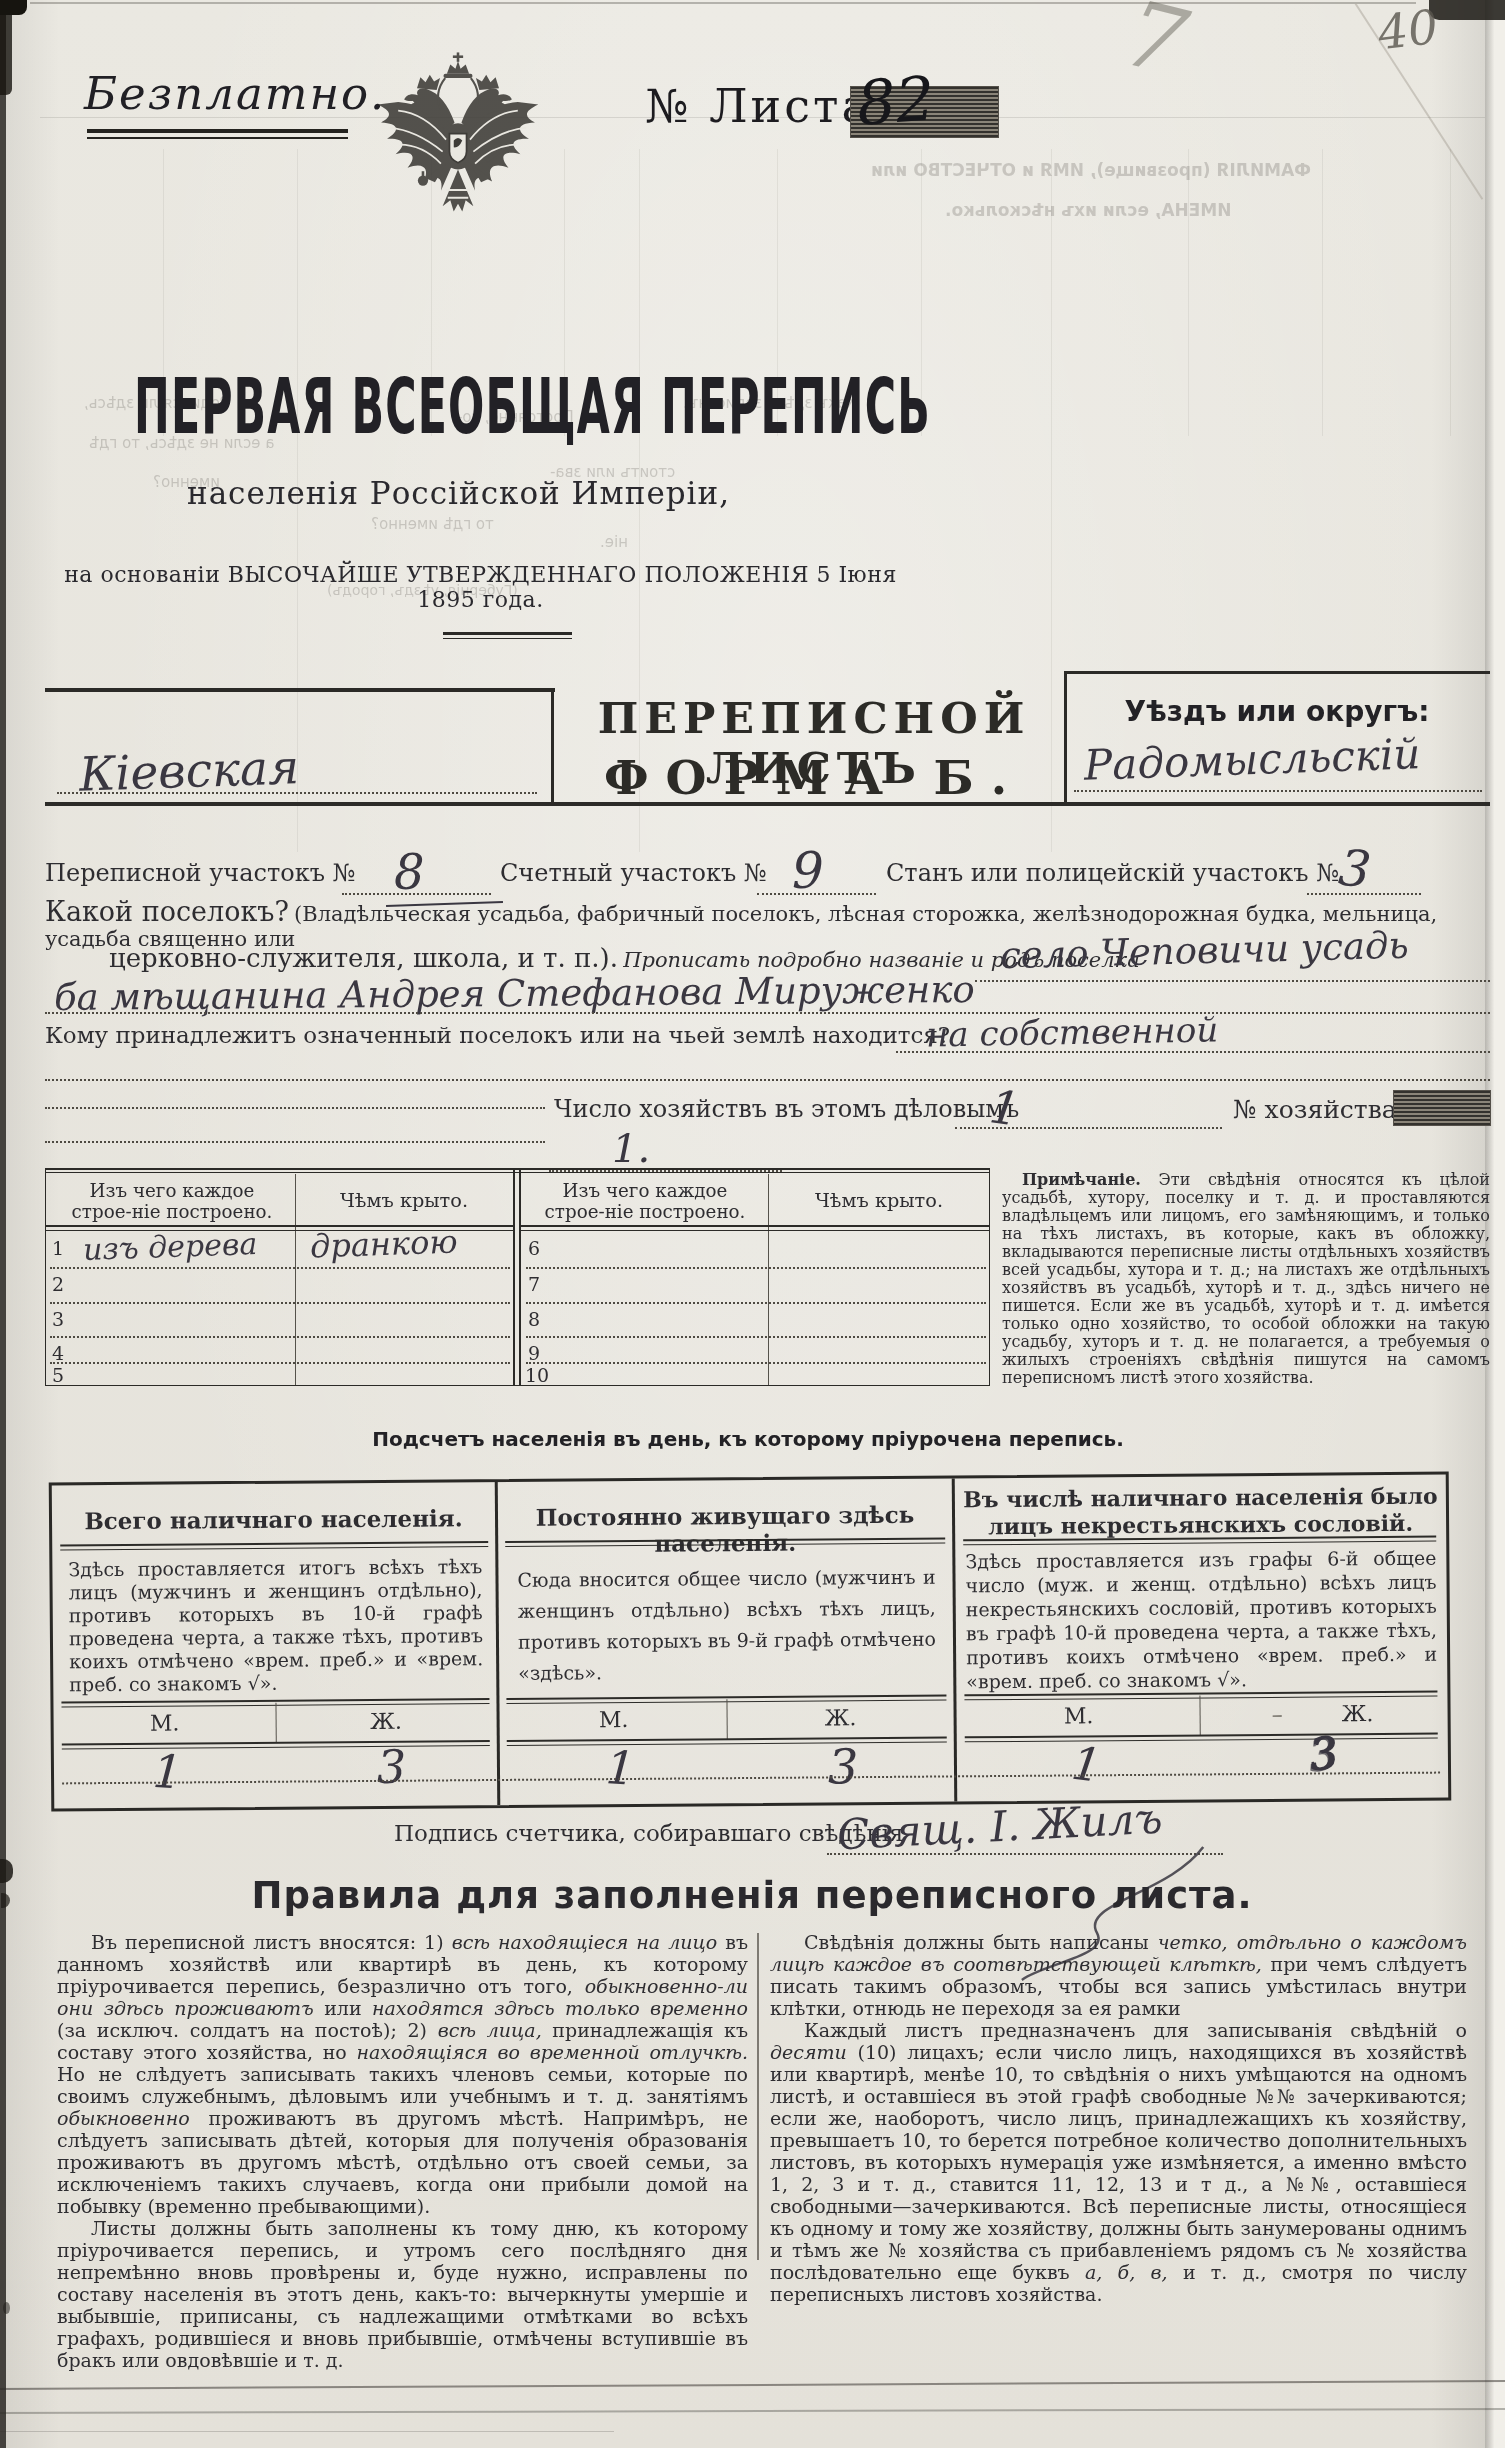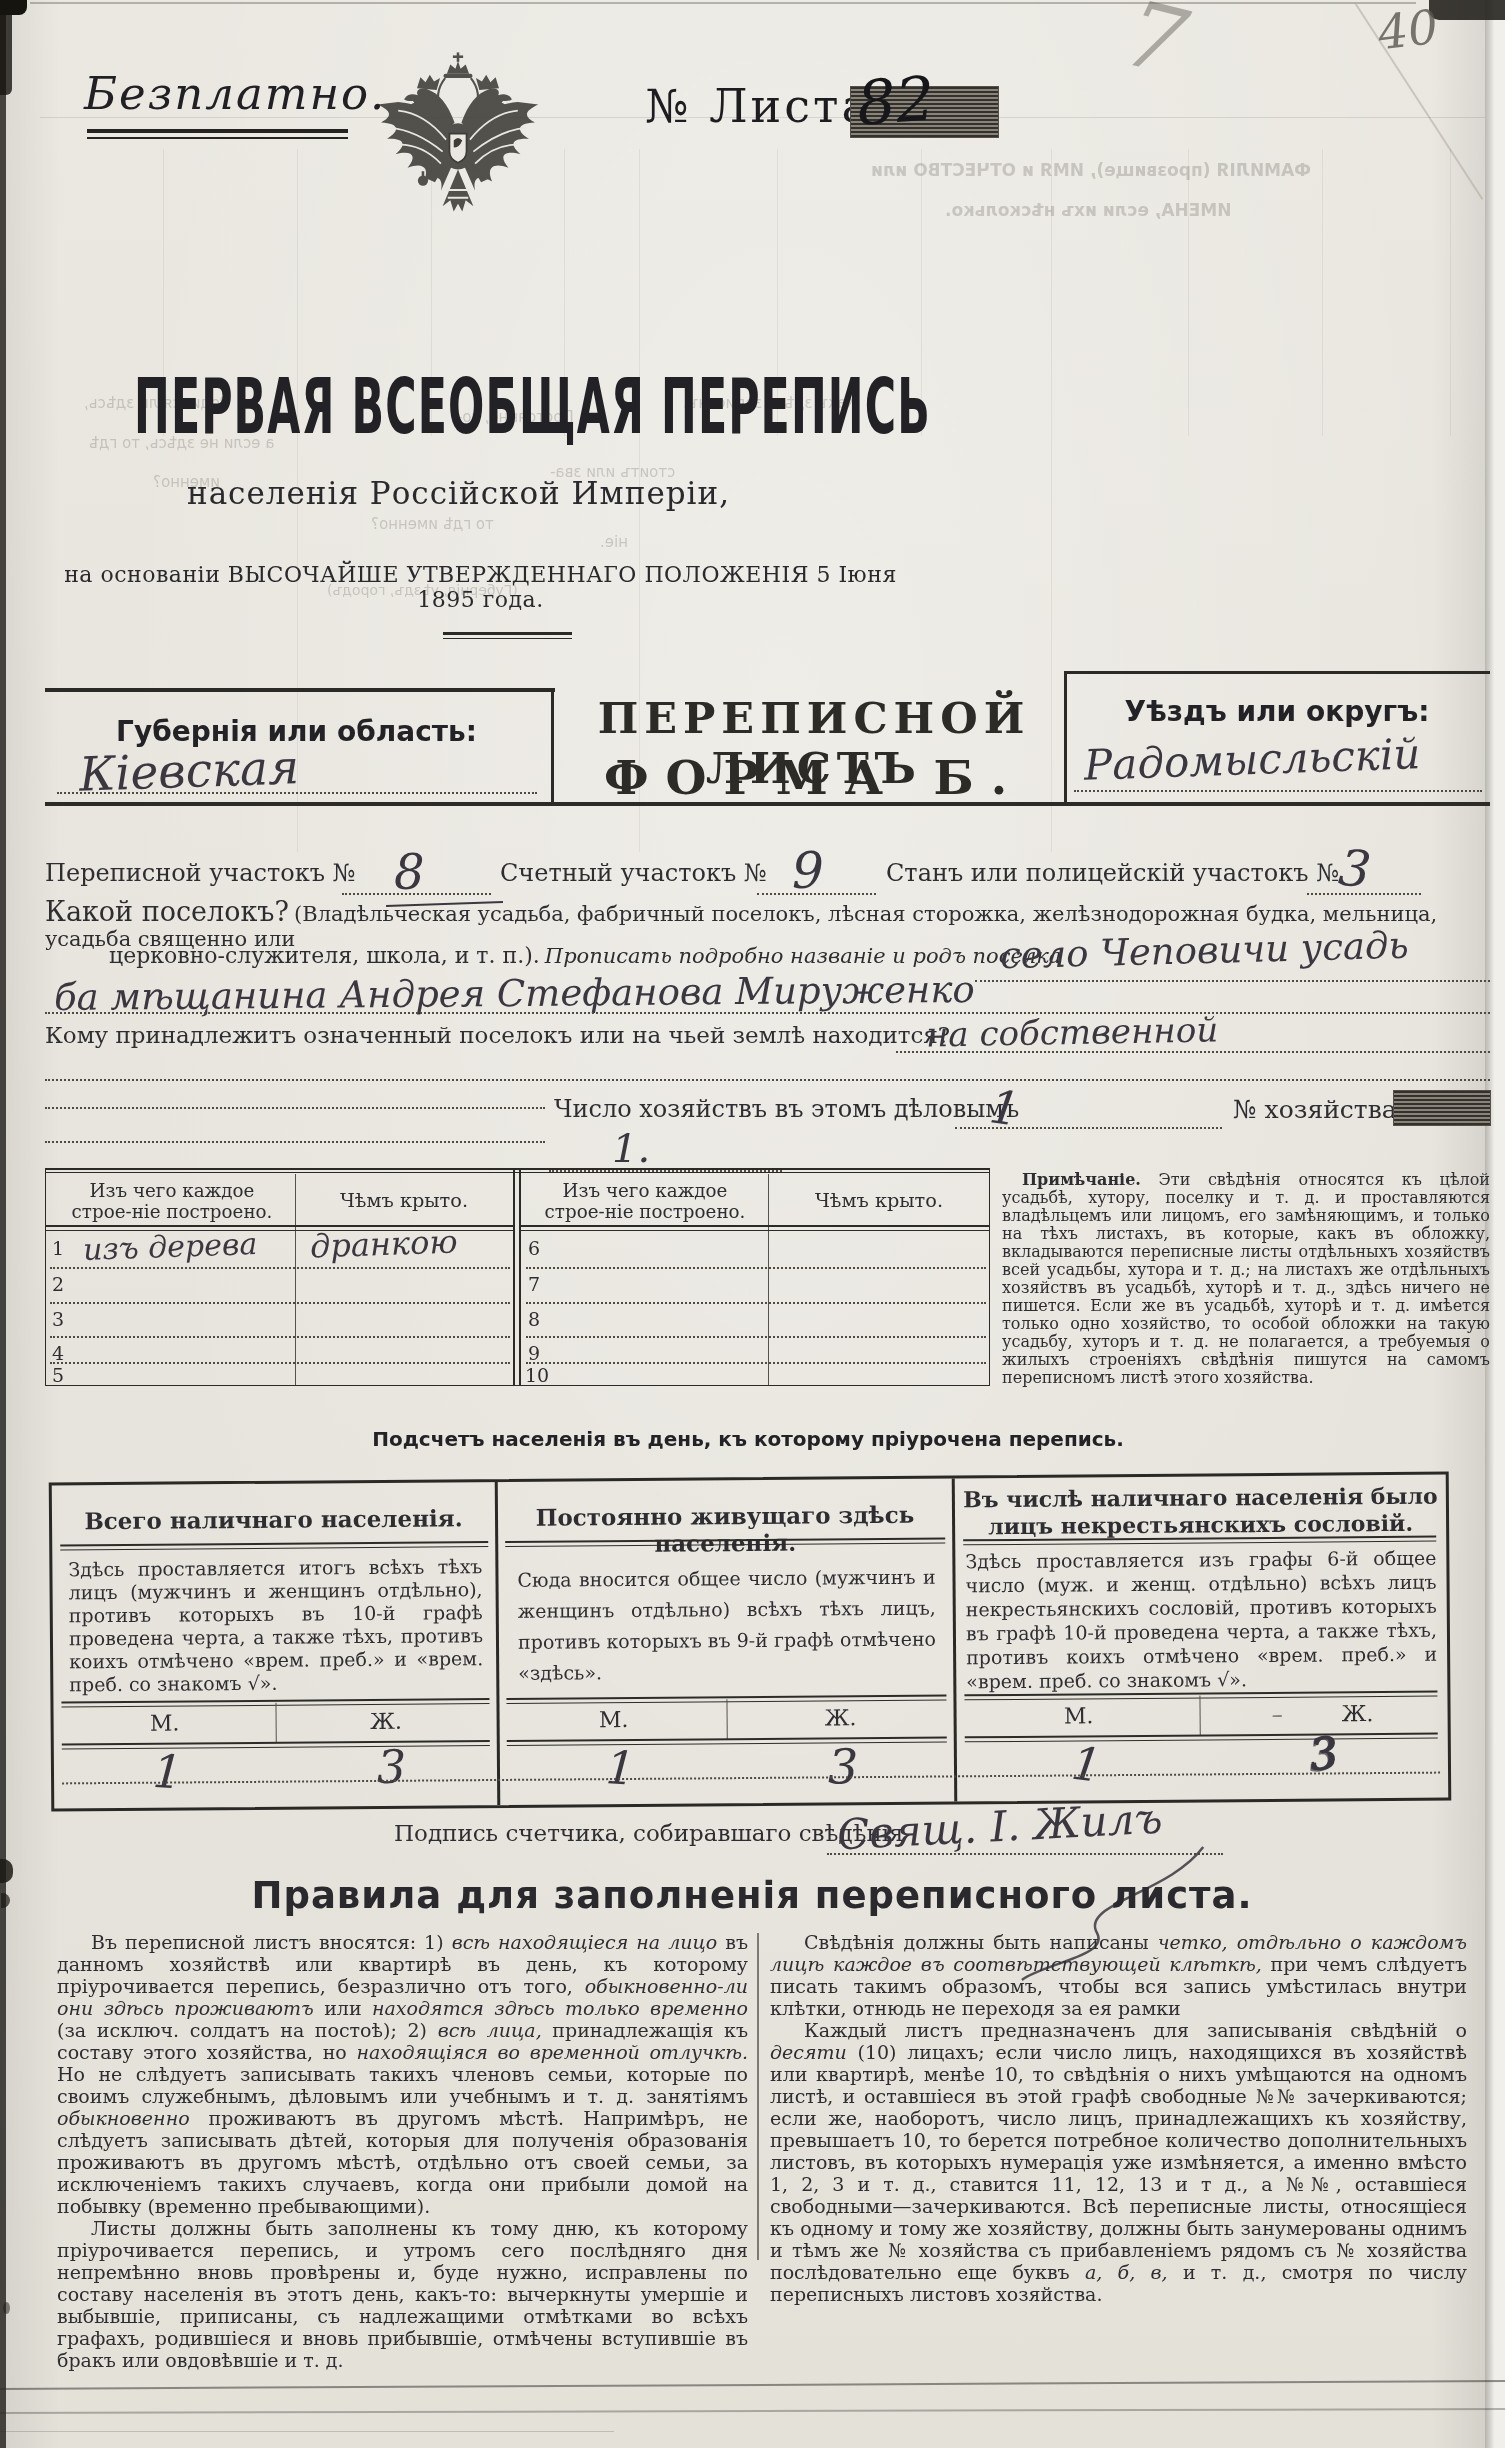--- a/index.html
+++ b/index.html
@@ -113,21 +113,20 @@
   <div class="abs hatch" style="left:851px;top:87px;width:147px;height:50px;"></div>
   <div class="abs hw" style="left:857px;top:65px;font-size:61px;color:#17171b;transform:rotate(-4deg);">82</div>
 
   <div class="abs sans b" style="left:134px;top:362px;font-size:77px;letter-spacing:2px;color:#222126;white-space:nowrap;transform:scaleX(.555);transform-origin:left top;">ПЕРВАЯ ВСЕОБЩАЯ ПЕРЕПИСЬ</div>
   <div class="abs ctr" style="left:40px;top:475px;width:837px;font-size:31px;letter-spacing:1px;color:#2a292e;">населенія Россійской Имперіи,</div>
   <div class="abs ctr" style="left:40px;top:562px;width:881px;font-size:22px;letter-spacing:0.5px;color:#2a292e;">на основаніи ВЫСОЧАЙШЕ УТВЕРЖДЕННАГО ПОЛОЖЕНІЯ 5 Іюня 1895 года.</div>
   <div class="abs" style="left:443px;top:632px;width:129px;border-top:3px solid #2b2a27;border-bottom:1px solid #2b2a27;height:3px;"></div>
 
   <div class="abs" style="left:45px;top:688px;width:510px;height:4px;background:#2b2a27;"></div>
   <div class="abs" style="left:551px;top:688px;width:3px;height:117px;background:#2b2a27;"></div>
-  <div class="abs sans b ctr" style="left:59px;top:715px;width:475px;font-size:28px;color:#232226;">Губернія или область:</div>
   <div class="abs hw" style="left:79px;top:743px;font-size:47px;transform:rotate(-2deg);">Кіевская</div>
   <div class="abs dots" style="left:57px;top:792px;width:480px;"></div>
 
   <div class="abs b ctr" style="left:569px;top:693px;width:490px;font-size:43px;letter-spacing:6px;color:#2c2b27;">ПЕРЕПИСНОЙ ЛИСТЪ</div>
   <div class="abs b ctr" style="left:569px;top:750px;width:490px;font-size:47px;letter-spacing:17px;color:#2c2b27;">ФОРМА Б.</div>
 
   <div class="abs" style="left:1064px;top:671px;width:426px;height:3px;background:#2b2a27;"></div>
   <div class="abs" style="left:1064px;top:671px;width:3px;height:133px;background:#2b2a27;"></div>
   <div class="abs sans b ctr" style="left:1074px;top:695px;width:406px;font-size:28px;color:#232226;">Уѣздъ или округъ:</div>
   <div class="abs hw" style="left:1084px;top:735px;font-size:42px;transform:rotate(-2deg);">Радомысльскій</div>
@@ -144,21 +143,21 @@
   <div class="abs hw" style="left:792px;top:842px;font-size:50px;">9</div>
   <div class="abs" style="left:886px;top:859px;font-size:24px;">Станъ или полицейскій участокъ №</div>
   <div class="abs dots" style="left:1307px;top:893px;width:114px;"></div>
   <div class="abs hw" style="left:1339px;top:840px;font-size:50px;transform:rotate(6deg);">3</div>
 
   <div class="abs" style="left:45px;top:896px;width:1445px;">
     <span style="font-size:27px;">Какой поселокъ?</span>
     <span style="font-size:21px;">(Владѣльческая усадьба, фабричный поселокъ, лѣсная сторожка, желѣзнодорожная будка, мельница, усадьба священно или</span>
   </div>
   <div class="abs" style="left:109px;top:943px;">
-    <span style="font-size:22px;margin-top:20px;">церковно-служителя, школа, и т. п.).</span>
+    <span style="font-size:26px;margin-top:20px;">церковно-служителя, школа, и т. п.).</span>
     <span class="it" style="font-size:21px;">Прописать подробно названіе и родъ поселка</span>
   </div>
   <div class="abs hw" style="left:1000px;top:929px;font-size:37px;transform:rotate(-1.5deg);">село Чеповичи усадь</div>
   <div class="abs dots" style="left:975px;top:980px;width:515px;"></div>
   <div class="abs hw" style="left:54px;top:972px;font-size:37px;transform:rotate(-.5deg);">ба мѣщанина Андрея Стефанова Мируженко</div>
   <div class="abs dots" style="left:45px;top:1012px;width:1445px;"></div>
   <div class="abs" style="left:45px;top:1022px;font-size:23px;">Кому принадлежитъ означенный поселокъ или на чьей землѣ находится?</div>
   <div class="abs hw" style="left:926px;top:1012px;font-size:34px;transform:rotate(-1deg);">на собственной</div>
   <div class="abs dots" style="left:896px;top:1051px;width:594px;"></div>
   <div class="abs dots" style="left:45px;top:1079px;width:1445px;"></div>

